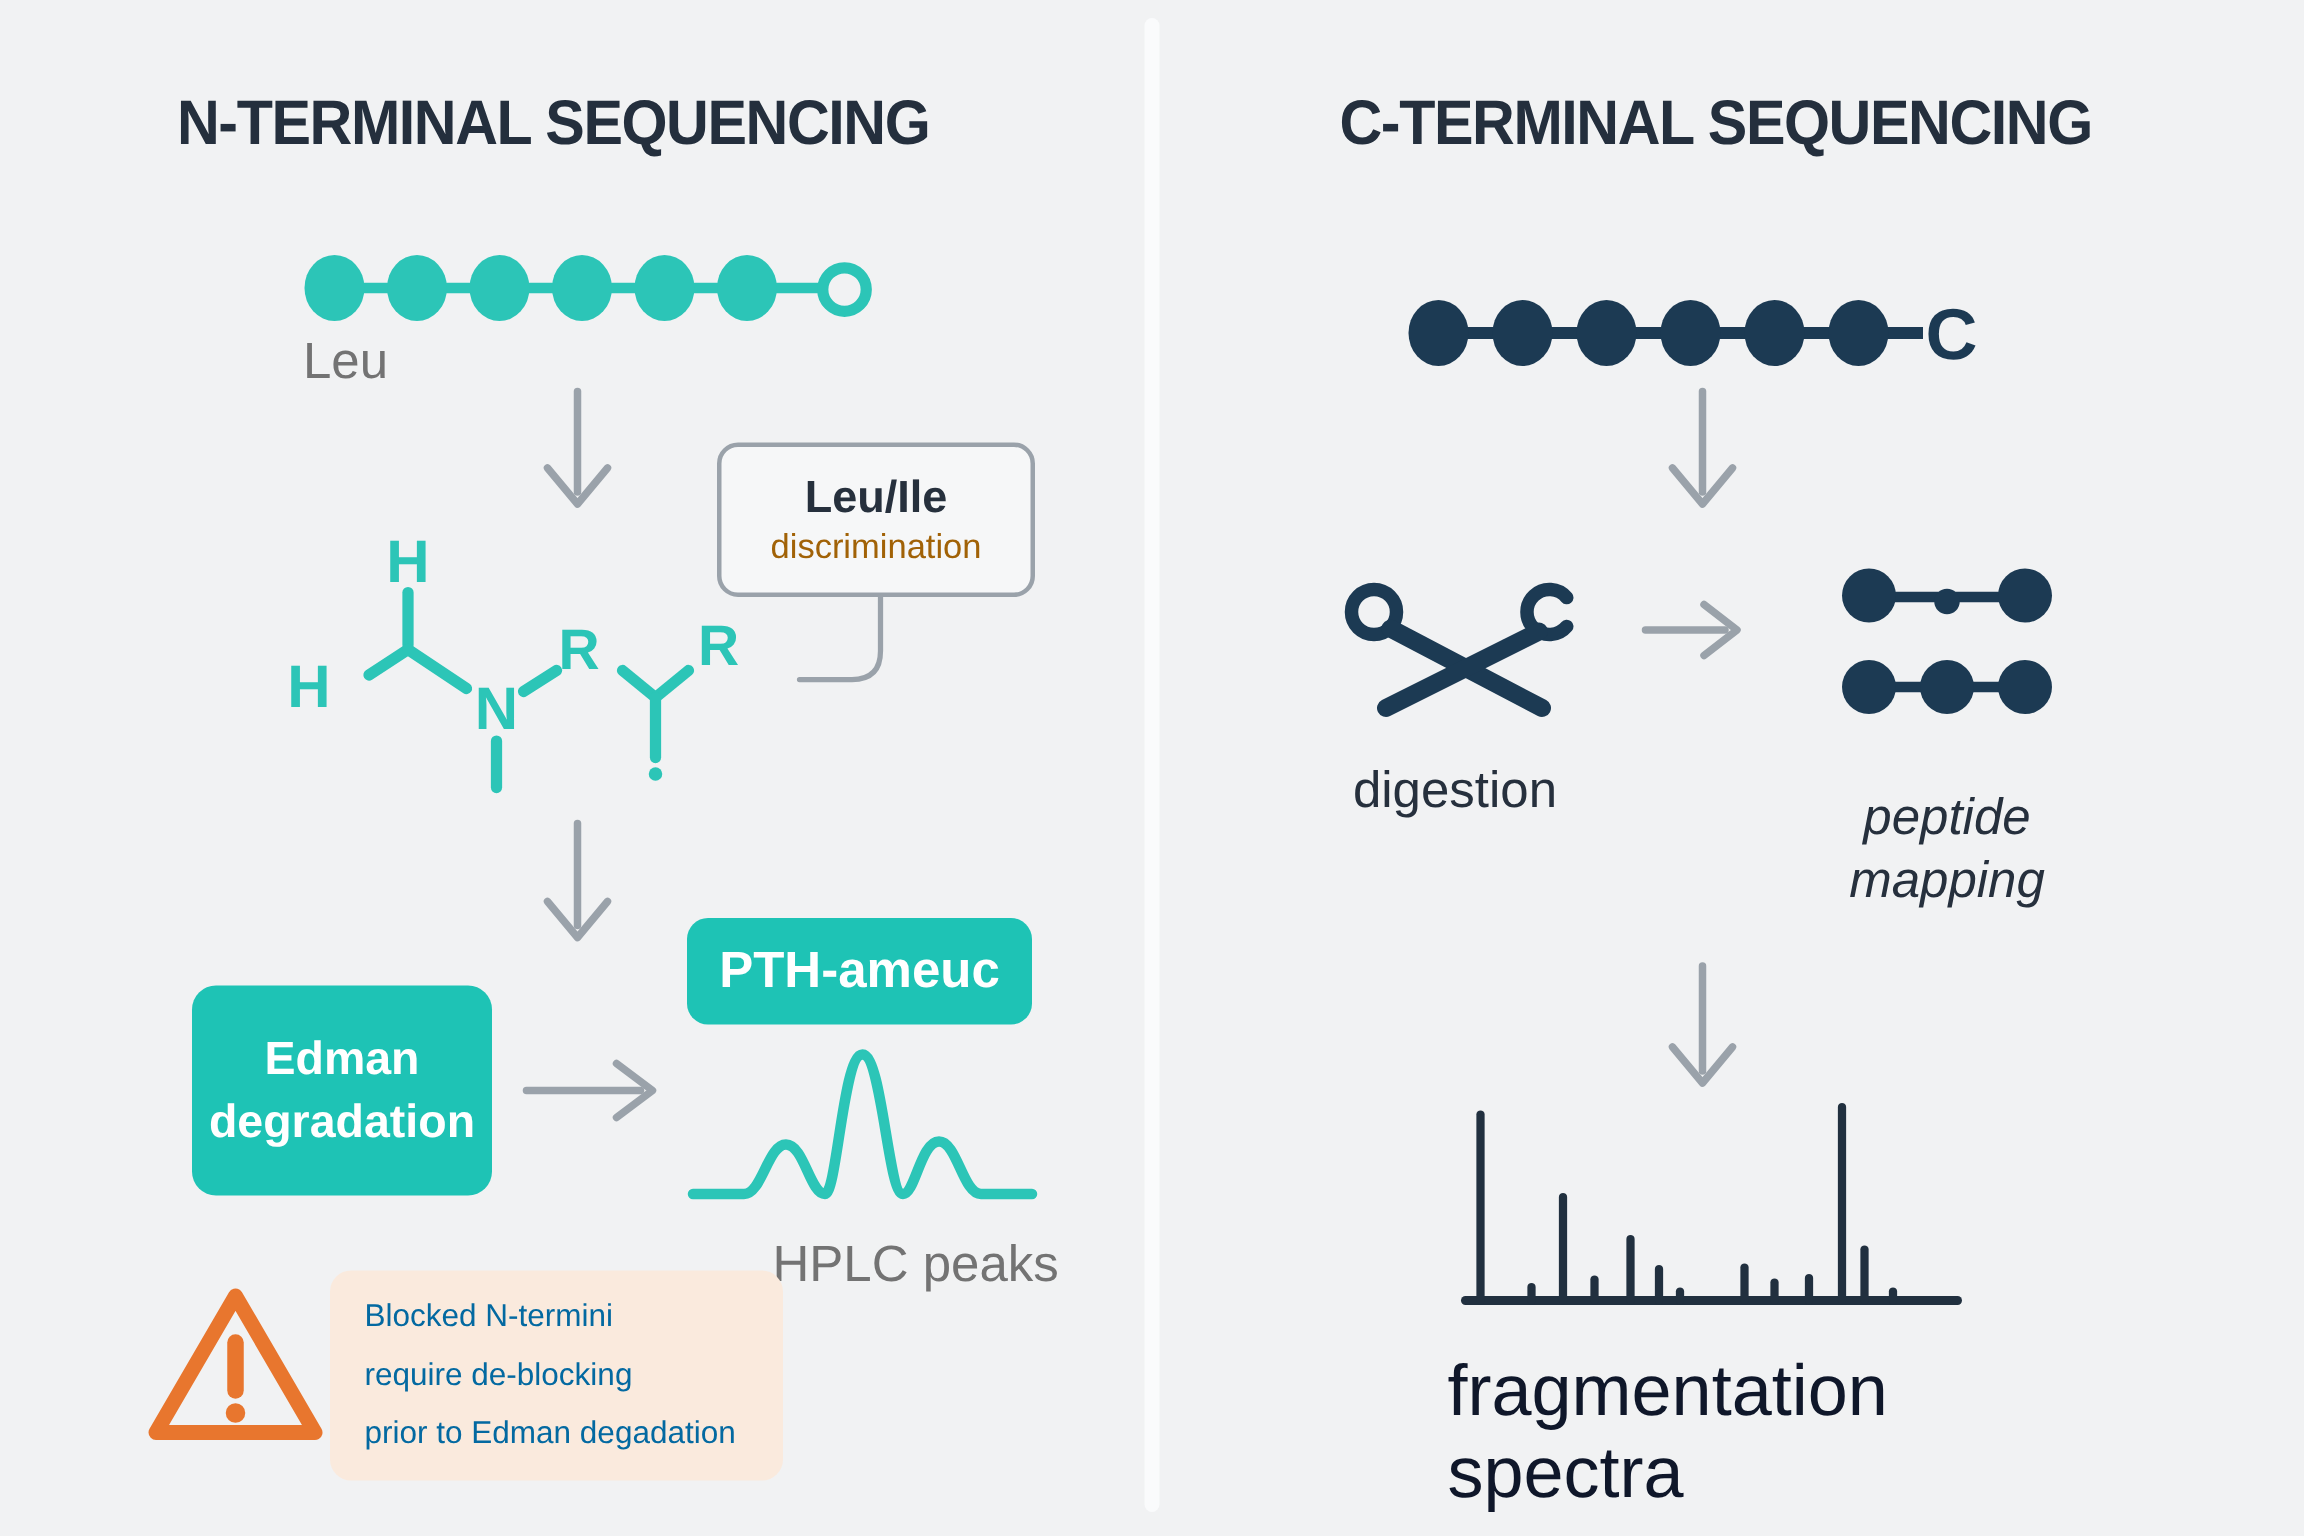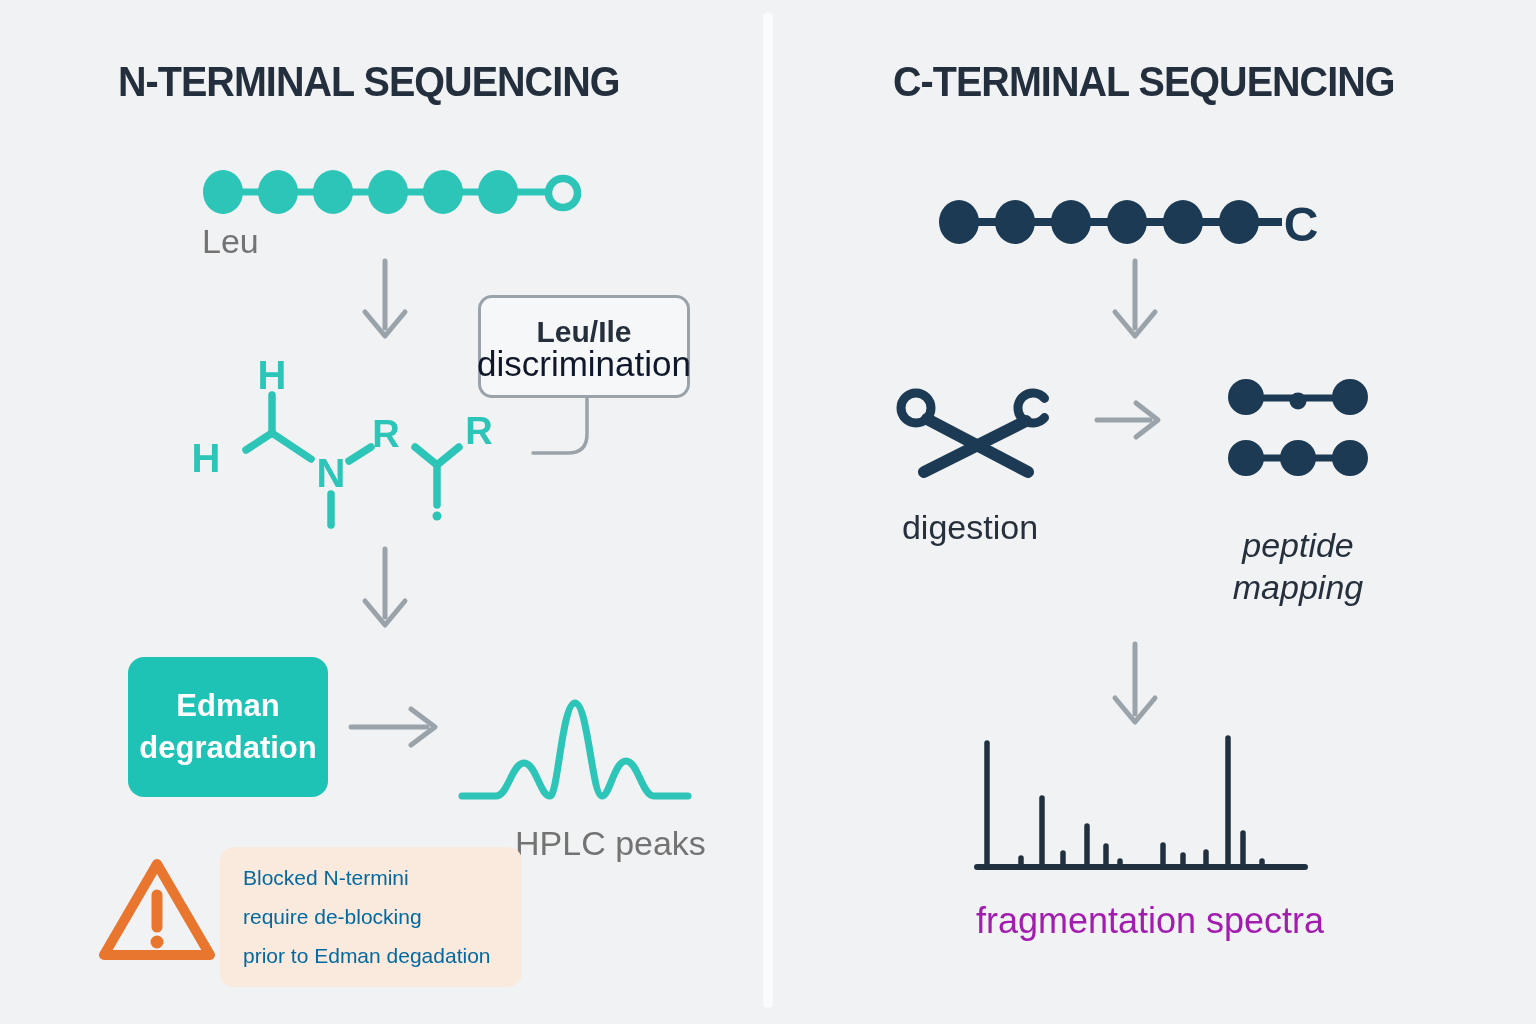--- a/index.html
+++ b/index.html
@@ -18,21 +18,21 @@
   .center-label{text-align:center;font-size:34px;line-height:42px;color:#26303d;}
   .divider{
     left:763px;top:12px;width:10px;height:996px;background:#fafbfc;border-radius:6px;
   }
   .callout-box{
     left:478px;top:295px;width:212px;height:103px;box-sizing:border-box;
     border:3px solid #9aa2aa;border-radius:14px;background:#f6f7f8;
     display:flex;flex-direction:column;align-items:center;justify-content:center;
   }
   .callout-line1{font-size:30px;font-weight:600;color:#26303d;line-height:34px;}
-  .callout-line2{font-size:35px;color:#0f172a;line-height:30px;}
+  .callout-line2{font-size:23px;color:#a16207;line-height:30px;}
   .teal-box{
     background:#1ec3b5;border-radius:16px;color:#ffffff;
     display:flex;flex-direction:column;align-items:center;justify-content:center;
   }
   .edman-box{left:128px;top:657px;width:200px;height:140px;font-size:31px;font-weight:600;line-height:42px;}
   .pth-box{left:458px;top:612px;width:230px;height:71px;font-size:34px;font-weight:700;border-radius:14px;}
   .peach-box{
     left:220px;top:847px;width:302px;height:140px;background:#faeadd;border-radius:14px;
   }
   .warning-text{
@@ -110,20 +110,23 @@
     <div>degradation</div>
   </div>
 
   <svg class="abs" style="left:345px;top:705px;" width="108" height="44" viewBox="0 0 108 44">
     <g stroke="#9aa2aa" stroke-width="5" fill="none" stroke-linecap="round" stroke-linejoin="round">
       <line x1="6" y1="22" x2="82" y2="22"></line>
       <polyline points="66,4 90,22 66,40"></polyline>
     </g>
   </svg>
 
+  <div class="abs teal-box pth-box">
+    <div>PTH-ameuc</div>
+  </div>
 
   <svg class="abs" style="left:455px;top:695px;" width="245" height="110" viewBox="0 0 245 110">
     <path d="M7,101 H41
              C53,101 57,68 69,68 C81,68 85,101 95,101
              C103,101 107,8 120,8 C133,8 137,101 147,101
              C155,101 159,66 171,66 C183,66 187,101 199,101
              H233" fill="none" stroke="#2cc5b7" stroke-width="7" stroke-linecap="round"></path>
   </svg>
   <div class="abs small-label" style="left:515px;top:824px;">HPLC peaks</div>
 
@@ -209,15 +212,15 @@
         <line x1="141" x2="141" y1="137" y2="116"></line>
         <line x1="155" x2="155" y1="137" y2="131"></line>
         <line x1="198" x2="198" y1="137" y2="115"></line>
         <line x1="218" x2="218" y1="137" y2="125"></line>
         <line x1="241" x2="241" y1="137" y2="122"></line>
         <line x1="263" x2="263" y1="137" y2="8"></line>
         <line x1="278" x2="278" y1="137" y2="103"></line>
         <line x1="297" x2="297" y1="137" y2="131"></line>
       </g>
   </svg>
-  <div class="abs" style="left:965px;top:900px;width:370px;text-align:center;font-size:36px;color:#a21caf;">fragmentation spectra</div>
+  <div class="abs" style="left:965px;top:900px;width:370px;text-align:left;font-size:48px;color:#0f172a;">fragmentation spectra</div>
 
 </div>
 
 </body></html>

